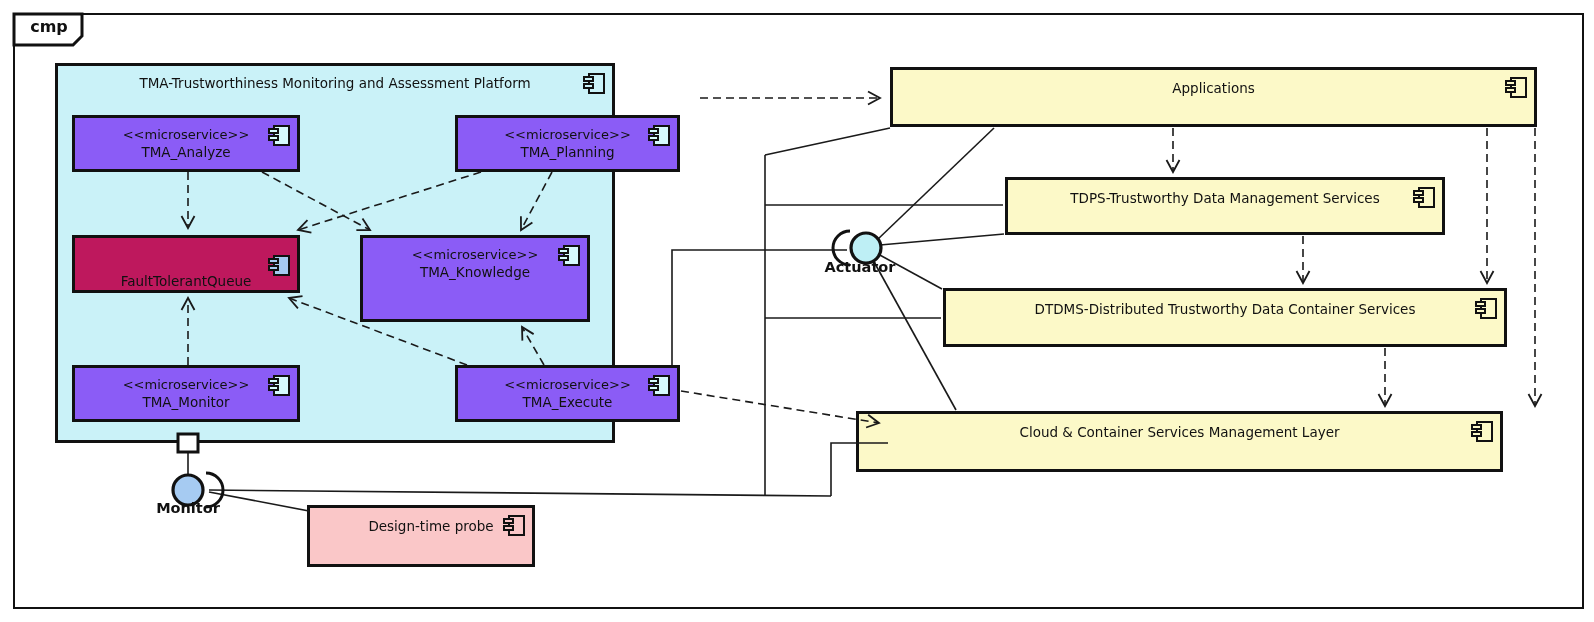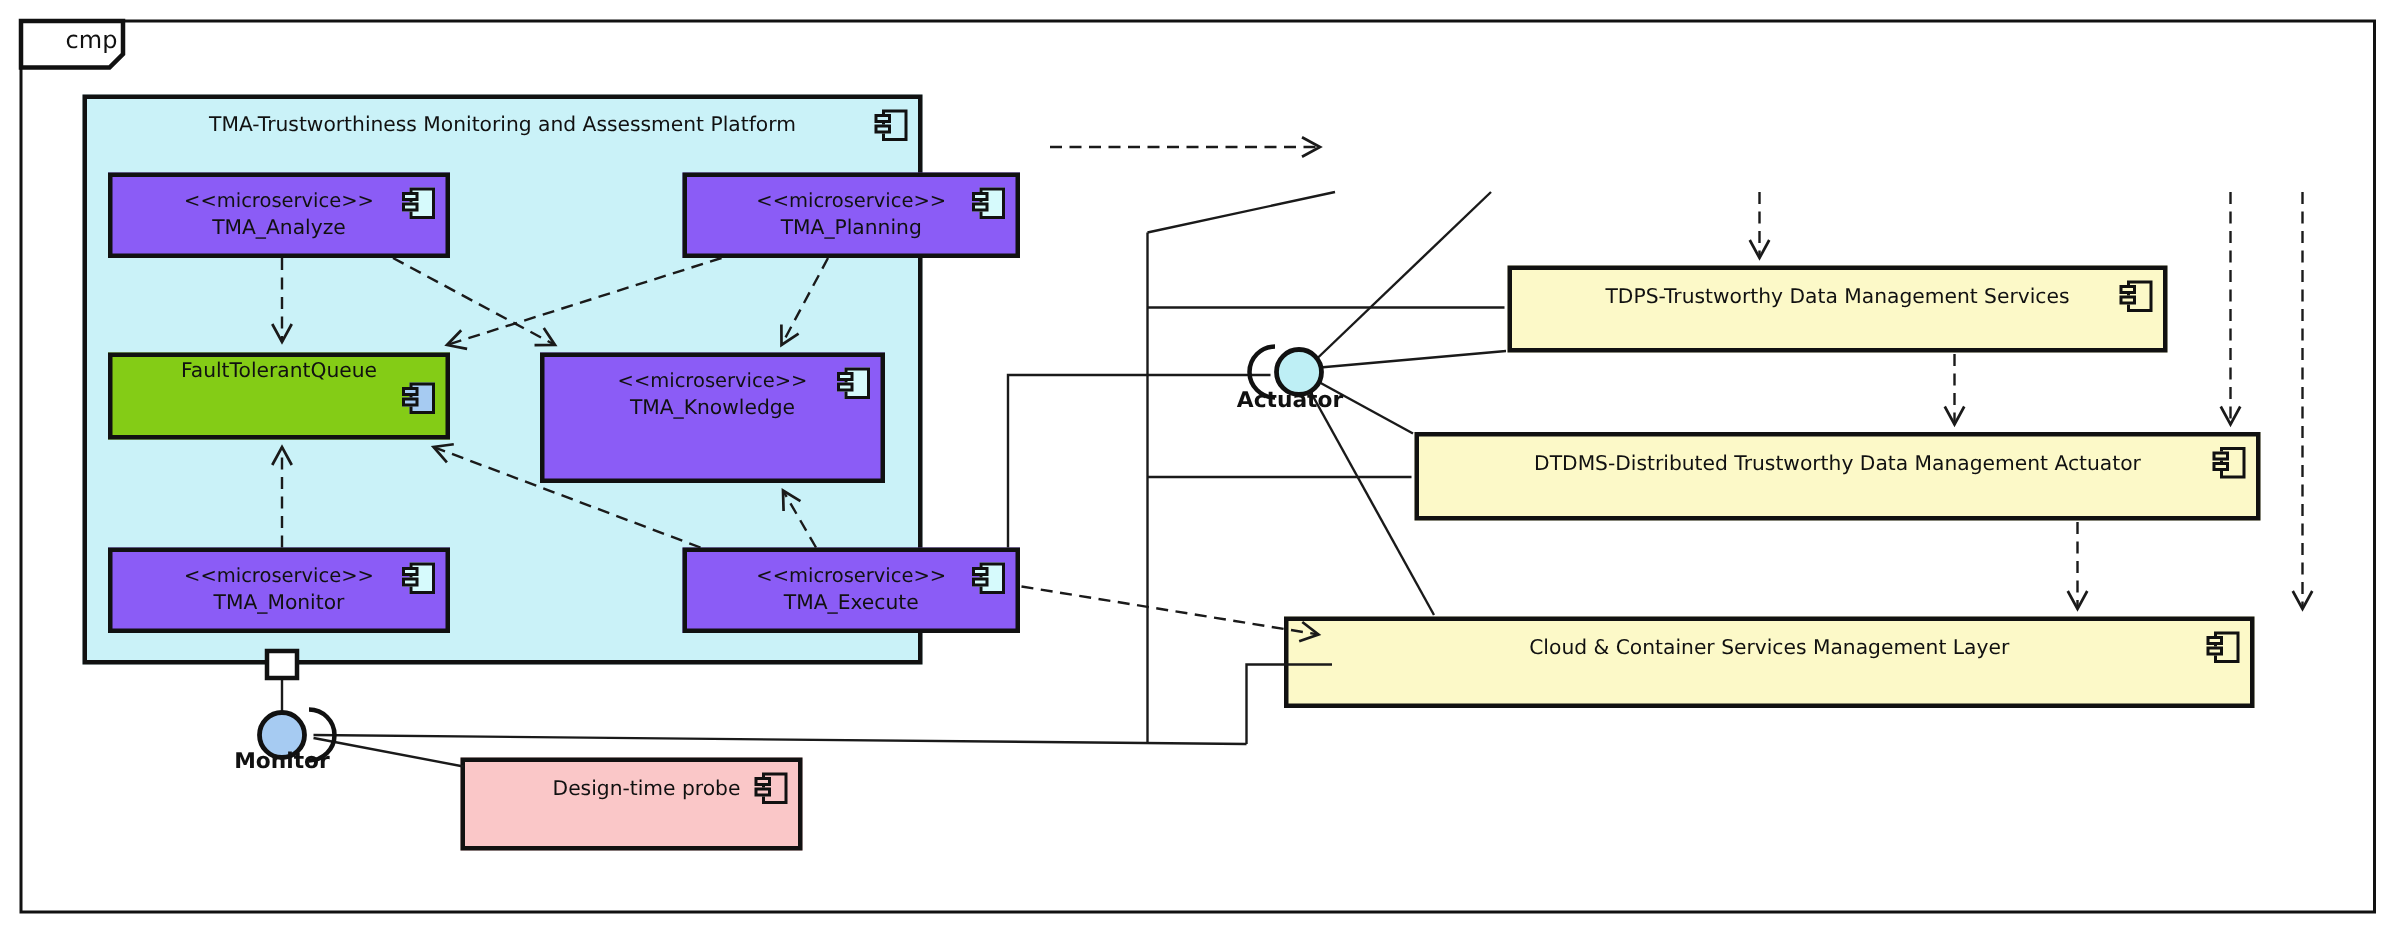--- a/index.html
+++ b/index.html
@@ -1,23 +1,23 @@
 <!DOCTYPE html>
 <html><head>
 <meta charset="utf-8">
 <style>
   html,body{margin:0;padding:0;background:#ffffff;}
   .canvas{position:relative;width:1594px;height:622px;background:#ffffff;
           font-family:"DejaVu Sans","Liberation Sans",sans-serif;color:#111;overflow:hidden;}
   .frame{position:absolute;left:13px;top:13px;width:1567px;height:592px;border:2px solid #111;background:transparent;}
-  .tab-label{position:absolute;left:32px;top:17px;width:58px;text-align:center;font-weight:normal;font-size:16px;}
+  .tab-label{position:absolute;left:20px;top:17px;width:58px;text-align:center;font-weight:bold;font-size:16px;}
   .node{position:absolute;border:3px solid #111;box-sizing:border-box;text-align:center;}
   .platform{background:#caf2f8;}
   .ms{background:#8b5cf6;--fill:#d6fafc;display:flex;flex-direction:column;justify-content:center;align-items:center;}
-  .queue{background:#84cc16;--fill:#a6cbf2;display:flex;flex-direction:column;justify-content:flex-start;align-items:center;}
+  .queue{background:#be185d;--fill:#a6cbf2;display:flex;flex-direction:column;justify-content:flex-end;align-items:center;}
   .yellow{background:#fcf9c8;--fill:#fcf9c8;}
   .pink{background:#fac7c8;--fill:#fac7c8;}
   .platform{--fill:#caf2f8;}
   .title{font-size:13.5px;padding-top:9px;}
   .stereo{font-size:13px;line-height:17px;}
   .cname{font-size:13.5px;line-height:18px;}
   .oneline{font-size:13.5px;padding-top:10px;}
   .topalign{justify-content:flex-start;padding-top:8px;}
   .iface-label{position:absolute;font-weight:bold;font-size:14.5px;text-align:center;width:110px;}
   
@@ -71,28 +71,32 @@
     <div class="cname">TMA_Monitor</div>
     <span class="cicon"></span>
   </div>
 
   <div class="node ms" style="left:455px;top:365px;width:225px;height:57px;">
     <div class="stereo">&lt;&lt;microservice&gt;&gt;</div>
     <div class="cname">TMA_Execute</div>
     <span class="cicon"></span>
   </div>
 
+  <div class="node yellow" style="left:890px;top:67px;width:647px;height:60px;">
+    <div class="oneline">Applications</div>
+    <span class="cicon"></span>
+  </div>
 
   <div class="node yellow" style="left:1005px;top:177px;width:440px;height:58px;">
     <div class="oneline">TDPS-Trustworthy Data Management Services</div>
     <span class="cicon"></span>
   </div>
 
   <div class="node yellow" style="left:943px;top:288px;width:564px;height:59px;">
-    <div class="oneline">DTDMS-Distributed Trustworthy Data Management Actuator</div>
+    <div class="oneline">DTDMS-Distributed Trustworthy Data Container Services</div>
     <span class="cicon"></span>
   </div>
 
   <div class="node yellow" style="left:856px;top:411px;width:647px;height:61px;">
     <div class="oneline">Cloud &amp; Container Services Management Layer</div>
     <span class="cicon"></span>
   </div>
 
   <div class="node pink" style="left:307px;top:505px;width:228px;height:62px;padding-left:20px;">
     <div class="oneline">Design-time probe</div>

